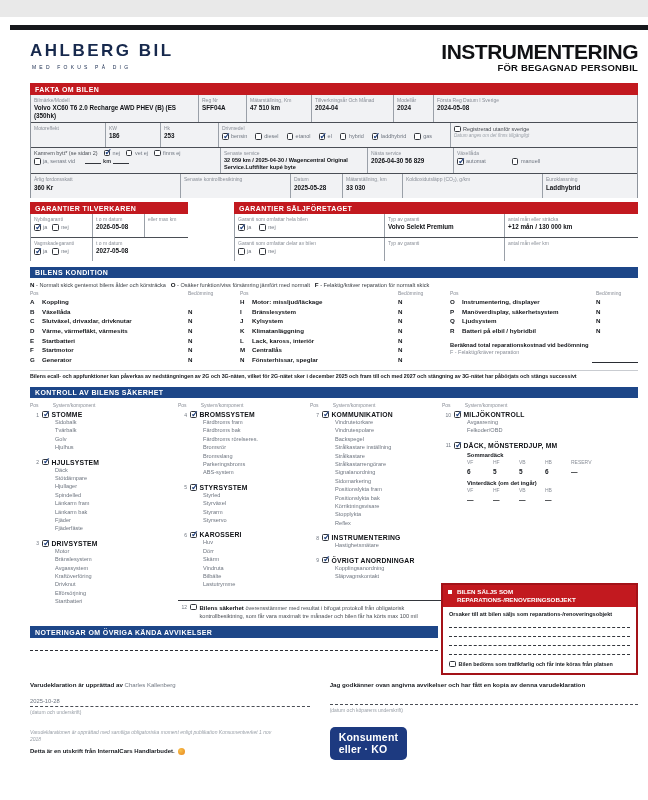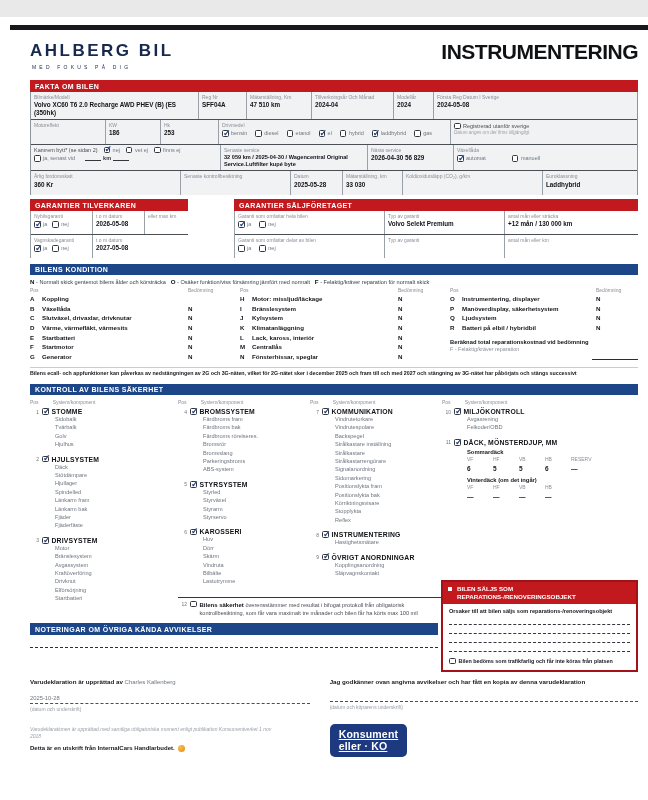--- a/index.html
+++ b/index.html
@@ -107,36 +107,37 @@
   .sigline { border-bottom:1.3px dashed #4a4e55; margin-top:2px; }
   .made-by { font-size:6.2px; font-weight:800; }
   .made-by span.name { font-weight:400; color:#6f7680; font-size:6px; }
   .date { font-size:5.8px; color:#6f7680; margin-top:10px; }
   .under { font-size:5px; color:#9aa0a8; margin-top:2px; }
   .disc { font-size:5px; color:#9aa0a8; font-style:italic; margin-top:14px; line-height:1.5; width:90%; }
   .printline { font-size:6px; font-weight:800; margin-top:4px; display:flex; align-items:center; gap:3px; }
   .orange-dot { width:7px; height:7px; border-radius:50%; background:radial-gradient(circle at 35% 35%, #f7c04a, #e8851c); display:inline-block; }
   .approve { font-size:6.2px; font-weight:800; line-height:1.4; }
   .kv-logo { display:inline-block; background:#1d3a80; color:#fff; border-radius:5px; padding:4px 9px 5px; margin-top:14px; }
-  .kv-logo div { font-weight:800; font-size:10.5px; line-height:1.15; letter-spacing:.2px;text-decoration:underline; }
+  .kv-logo div { font-weight:800; font-size:10.5px; line-height:1.15; letter-spacing:.2px; }
 </style>
 </head>
 <body>
 
 <div class="page">
   <div class="topbar"></div>
   <div class="content">
 
     <div class="hdr">
       <div>
         <div class="logo-name">AHLBERG BIL</div>
         <div class="logo-tag">MED FOKUS PÅ DIG</div>
       </div>
       <div>
         <div class="doc-title">INSTRUMENTERING</div>
+        <div class="doc-sub">FÖR BEGAGNAD PERSONBIL</div>
       </div>
     </div>
 
     <div class="bar red">FAKTA OM BILEN</div>
     <div class="grid">
       <div class="grow">
         <div class="cell" style="width:168px">
           <div class="lbl">Bilmärke/Modell</div>
           <div class="val">Volvo XC60 T6 2.0 Recharge AWD PHEV (B) (ES (350hk)</div>
         </div>

